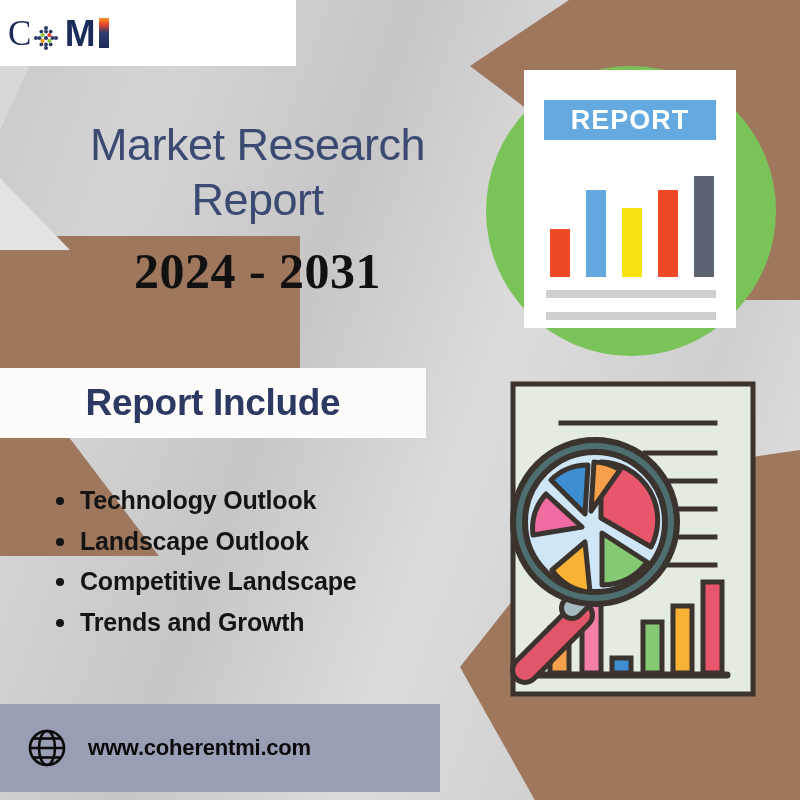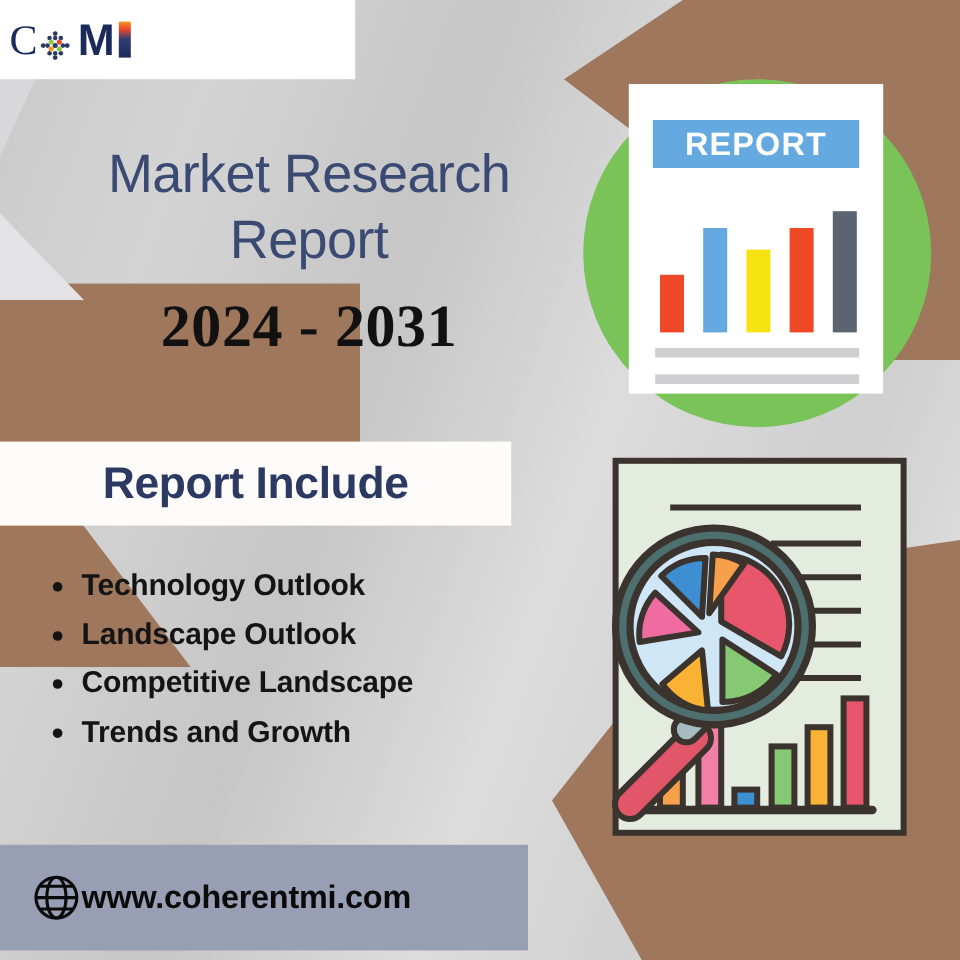--- a/index.html
+++ b/index.html
@@ -133,21 +133,21 @@
     font-weight: bold;
     color: #2c3a63;
     letter-spacing: -0.3px;
   }
 
   
   .bullets {
     position: absolute;
     left: 34px; top: 468px;
     width: 430px;
-    margin: 0;
+    margin: 12px;
     padding: 0;
     list-style: none;
   }
   .bullets li {
     position: relative;
     padding-left: 34px;
     font-size: 25px;
     font-weight: bold;
     color: #141414;
     line-height: 1.62;
@@ -168,21 +168,22 @@
     left: 0; bottom: 8px;
     width: 440px; height: 88px;
     background: #989fb4;
     display: flex;
     align-items: center;
     padding-left: 26px;
     box-sizing: border-box;
   }
   .globe-icon { width: 42px; height: 42px; flex: none; }
   .footer-url {
-    font-size: 27px;
+    margin-left: 20px;
+    font-size: 22px;
     font-weight: bold;
     color: #0a0a0a;
     letter-spacing: -0.2px;
   }
 
   
   .green-circle {
     position: absolute;
     left: 486px; top: 66px;
     width: 290px; height: 290px;

